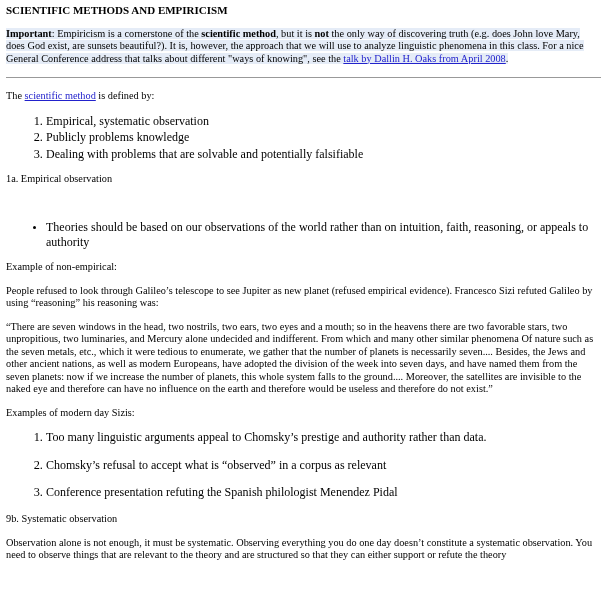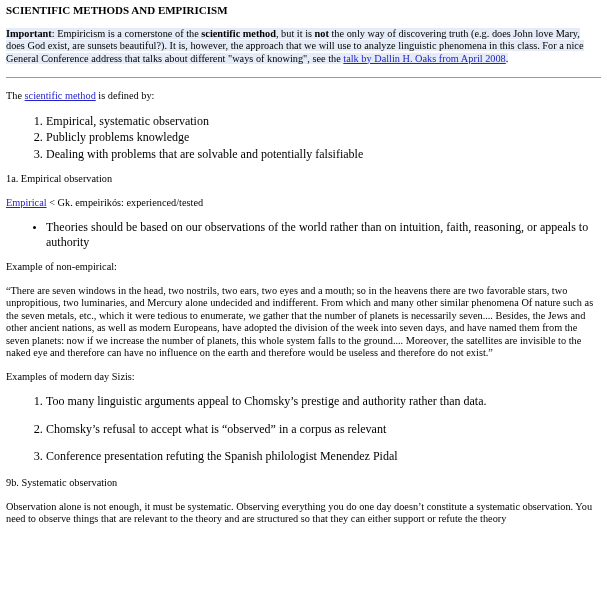--- a/index.html
+++ b/index.html
@@ -65,28 +65,29 @@
   <p><span>The </span><a href="#">scientific method</a><span> is defined by:</span></p>
 
   <ol>
     <li><span class="lit">Empirical, systematic observation</span></li>
     <li><span class="lit">Publicly problems knowledge</span></li>
     <li><span class="lit">Dealing with problems that are solvable and potentially falsifiable</span></li>
   </ol>
 
   <p class="subhead">1a. Empirical observation</p>
 
-  <p><span><a href="#">Empirical</a><span> &lt; Gk. empeirikós: experienced/tested</span></span><br></p>
+  <p><br></p>
 
   <ul>
     <li><span class="lit">Theories should be based on our observations of the world rather than on intuition, faith, reasoning, or appeals to authority</span></li>
   </ul>
 
   <p>Example of non-empirical:</p>
 
+  <p>People refused to look through Galileo’s telescope to see Jupiter as new planet (refused empirical evidence). Francesco Sizi refuted Galileo by using “reasoning” his reasoning was:</p>
 
   <p>“There are seven windows in the head, two nostrils, two ears, two eyes and a mouth; so in the heavens there are two favorable stars, two unpropitious, two luminaries, and Mercury alone undecided and indifferent. From which and many other similar phenomena Of nature such as the seven metals, etc., which it were tedious to enumerate, we gather that the number of planets is necessarily seven.... Besides, the Jews and other ancient nations, as well as modern Europeans, have adopted the division of the week into seven days, and have named them from the seven planets: now if we increase the number of planets, this whole system falls to the ground.... Moreover, the satellites are invisible to the naked eye and therefore can have no influence on the earth and therefore would be useless and therefore do not exist.”</p>
 
   <p>Examples of modern day Sizis:</p>
 
   <ol class="spaced">
     <li><span class="lit">Too many linguistic arguments appeal to Chomsky’s prestige and authority rather than data.</span></li>
     <li><span class="lit">Chomsky’s refusal to accept what is “observed” in a corpus as relevant</span></li>
     <li><span class="lit">Conference presentation refuting the Spanish philologist Menendez Pidal</span></li>
   </ol>

